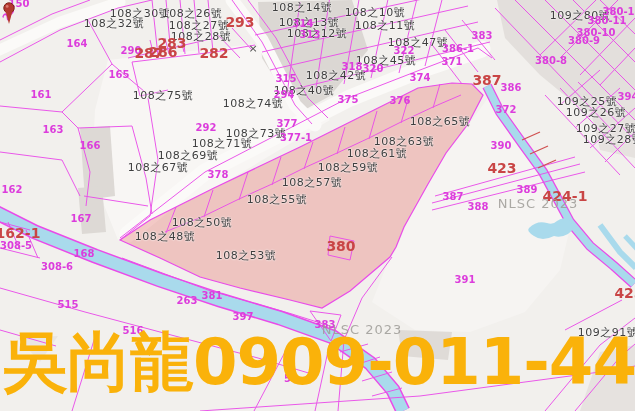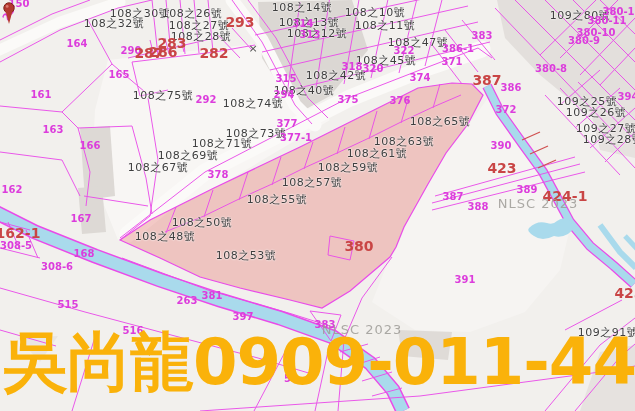--- a/index.html
+++ b/index.html
@@ -226,21 +226,21 @@
       <div class="lb lb-m" style="left: 84px; top: 254px;">168</div>
       <div class="lb lb-m" style="left: 16px; top: 246px;">308-5</div>
       <div class="lb lb-m" style="left: 57px; top: 267px;">308-6</div>
       <div class="lb lb-m" style="left: 68px; top: 305px;">515</div>
       <div class="lb lb-m" style="left: 133px; top: 331px;">516</div>
       <div class="lb lb-m" style="left: 187px; top: 301px;">263</div>
       <div class="lb lb-m" style="left: 212px; top: 296px;">381</div>
       <div class="lb lb-m" style="left: 243px; top: 317px;">397</div>
       <div class="lb lb-m" style="left: 325px; top: 325px;">383</div>
       <div class="lb lb-m" style="left: 131px; top: 51px;">290</div>
-      <div class="lb lb-m" style="left: 206px; top: 100px;">292</div>
+      <div class="lb lb-m" style="left: 206px; top: 128px;">292</div>
       <div class="lb lb-m" style="left: 284px; top: 95px;">294</div>
       <div class="lb lb-m" style="left: 287px; top: 124px;">377</div>
       <div class="lb lb-m" style="left: 296px; top: 138px;">377-1</div>
       <div class="lb lb-m" style="left: 218px; top: 175px;">378</div>
       <div class="lb lb-m" style="left: 286px; top: 79px;">315</div>
       <div class="lb lb-m" style="left: 303px; top: 24px;">314</div>
       <div class="lb lb-m" style="left: 310px; top: 35px;">313</div>
       <div class="lb lb-m" style="left: 352px; top: 67px;">318</div>
       <div class="lb lb-m" style="left: 373px; top: 69px;">320</div>
       <div class="lb lb-m" style="left: 404px; top: 51px;">322</div>
@@ -251,33 +251,33 @@
       <div class="lb lb-m" style="left: 458px; top: 49px;">386-1</div>
       <div class="lb lb-m" style="left: 452px; top: 62px;">371</div>
       <div class="lb lb-m" style="left: 511px; top: 88px;">386</div>
       <div class="lb lb-m" style="left: 506px; top: 110px;">372</div>
       <div class="lb lb-m" style="left: 501px; top: 146px;">390</div>
       <div class="lb lb-m" style="left: 465px; top: 280px;">391</div>
       <div class="lb lb-m" style="left: 453px; top: 197px;">387</div>
       <div class="lb lb-m" style="left: 457px; top: 207px; padding-left: 42px;">388</div>
       <div class="lb lb-m" style="left: 527px; top: 190px;">389</div>
       <div class="lb lb-m" style="left: 628px; top: 97px;">394</div>
-      <div class="lb lb-m" style="left: 551px; top: 61px; margin-top: 8px;">380-8</div>
+      <div class="lb lb-m" style="left: 551px; top: 61px;">380-8</div>
       <div class="lb lb-m" style="left: 584px; top: 41px;">380-9</div>
       <div class="lb lb-m" style="left: 596px; top: 33px;">380-10</div>
       <div class="lb lb-m" style="left: 607px; top: 21px;">380-11</div>
       <div class="lb lb-m" style="left: 622px; top: 12px;">380-12</div>
       <div class="lb lb-m" style="left: 291px; top: 379px;">52</div>
       <div class="lb lb-r" style="left: 18px; top: 233px;">162-1</div>
       <div class="lb lb-r" style="left: 214px; top: 53px;">282</div>
       <div class="lb lb-r" style="left: 172px; top: 43px;">283</div>
       <div class="lb lb-r" style="left: 163px; top: 52px;">286</div>
       <div class="lb lb-r" style="left: 149px; top: 53px;">287</div>
       <div class="lb lb-r" style="left: 240px; top: 22px;">293</div>
-      <div class="lb lb-r" style="left: 359px; top: 246px;">380</div>
+      <div class="lb lb-r" style="left: 341px; top: 246px;">380</div>
       <div class="lb lb-r" style="left: 502px; top: 152px; margin-top: 16px;">423</div>
       <div class="lb lb-r" style="left: 565px; top: 196px;">424-1</div>
       <div class="lb lb-r" style="left: 629px; top: 293px;">425</div>
       <div class="lb lb-r" style="left: 487px; top: 80px;">387</div>
       <div class="lb lb-x" style="left: 253px; top: 48px;">×</div>
       <div class="lb lb-g" style="left: 538px; top: 203px;">NLSC 2023</div>
       <div class="lb lb-g" style="left: 362px; top: 329px;">NLSC 2023</div>
     </div>
 
   <svg class="pin" viewBox="0 0 18 26">

